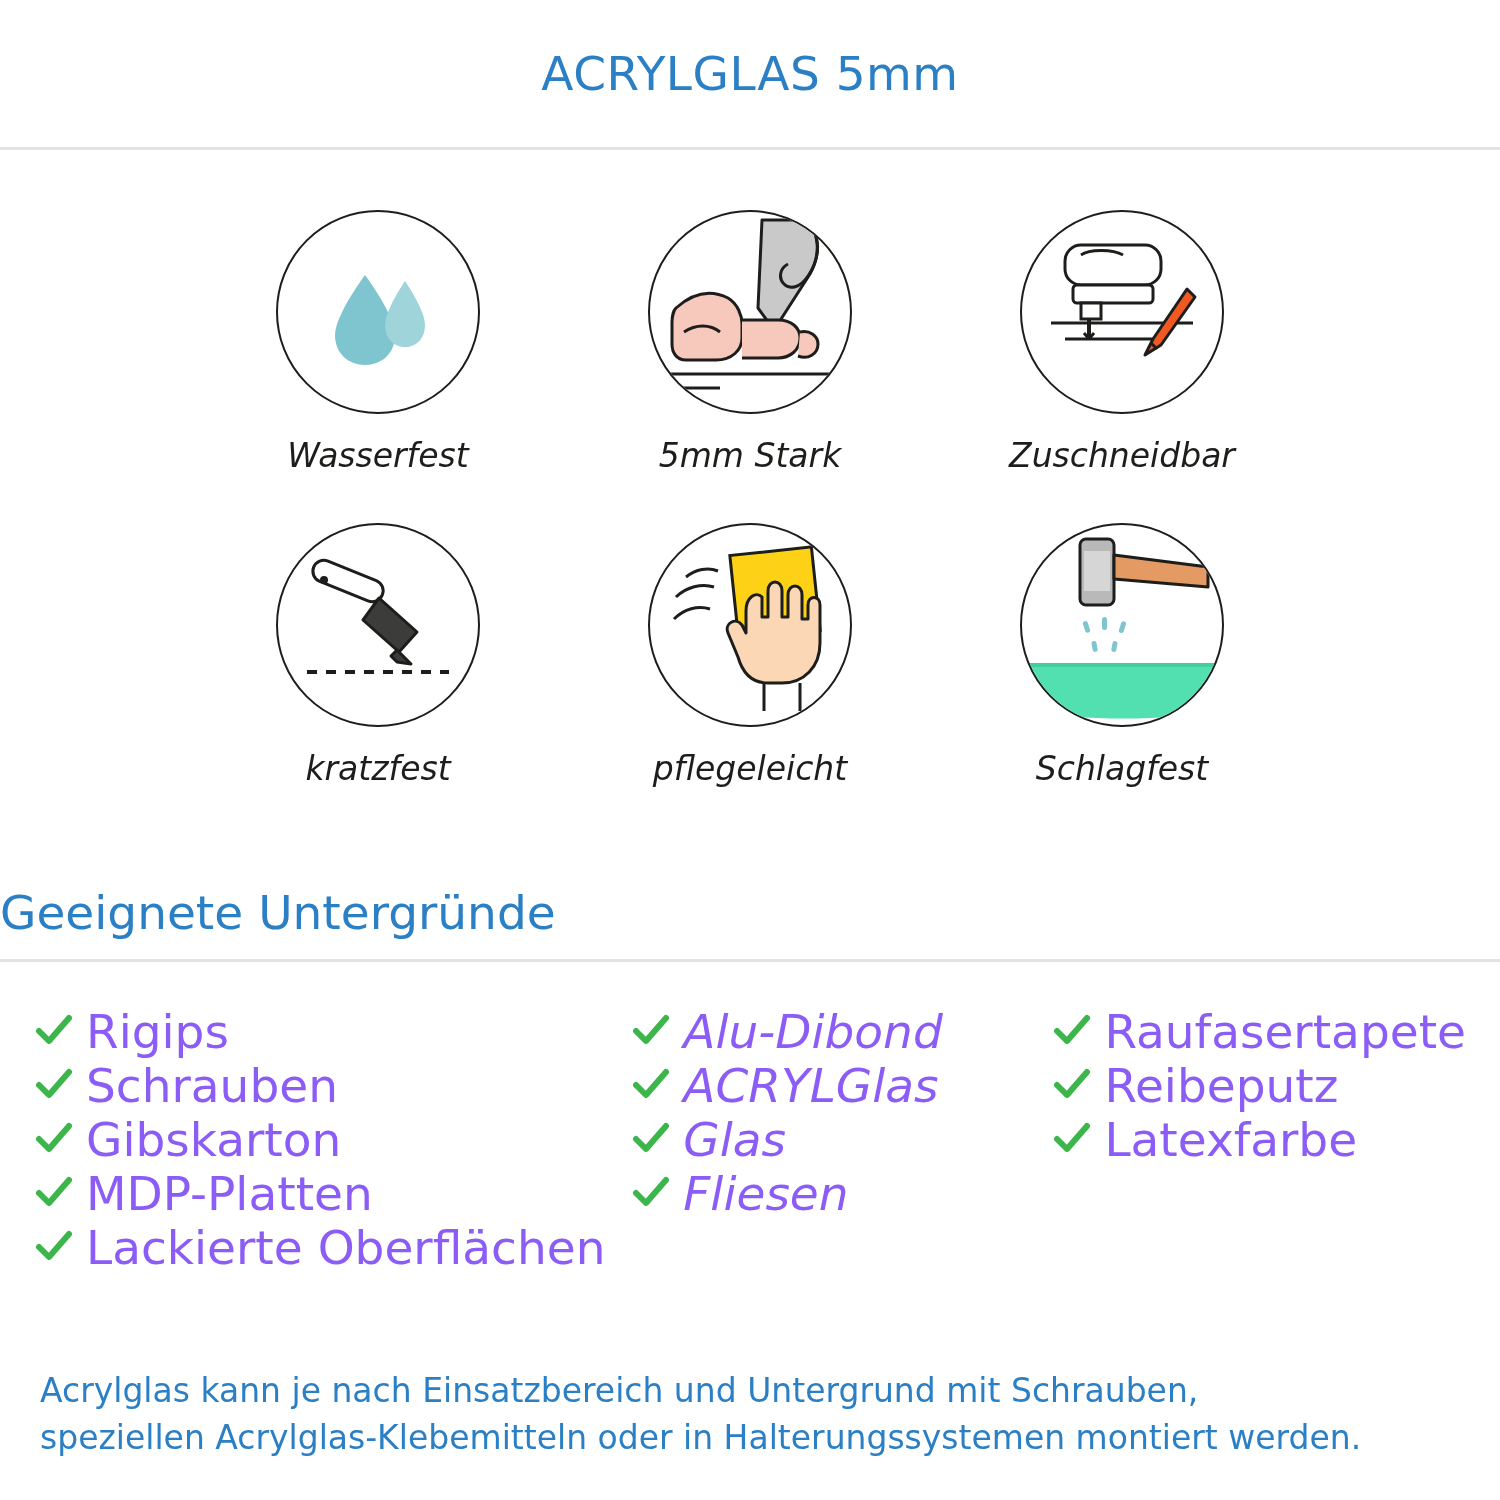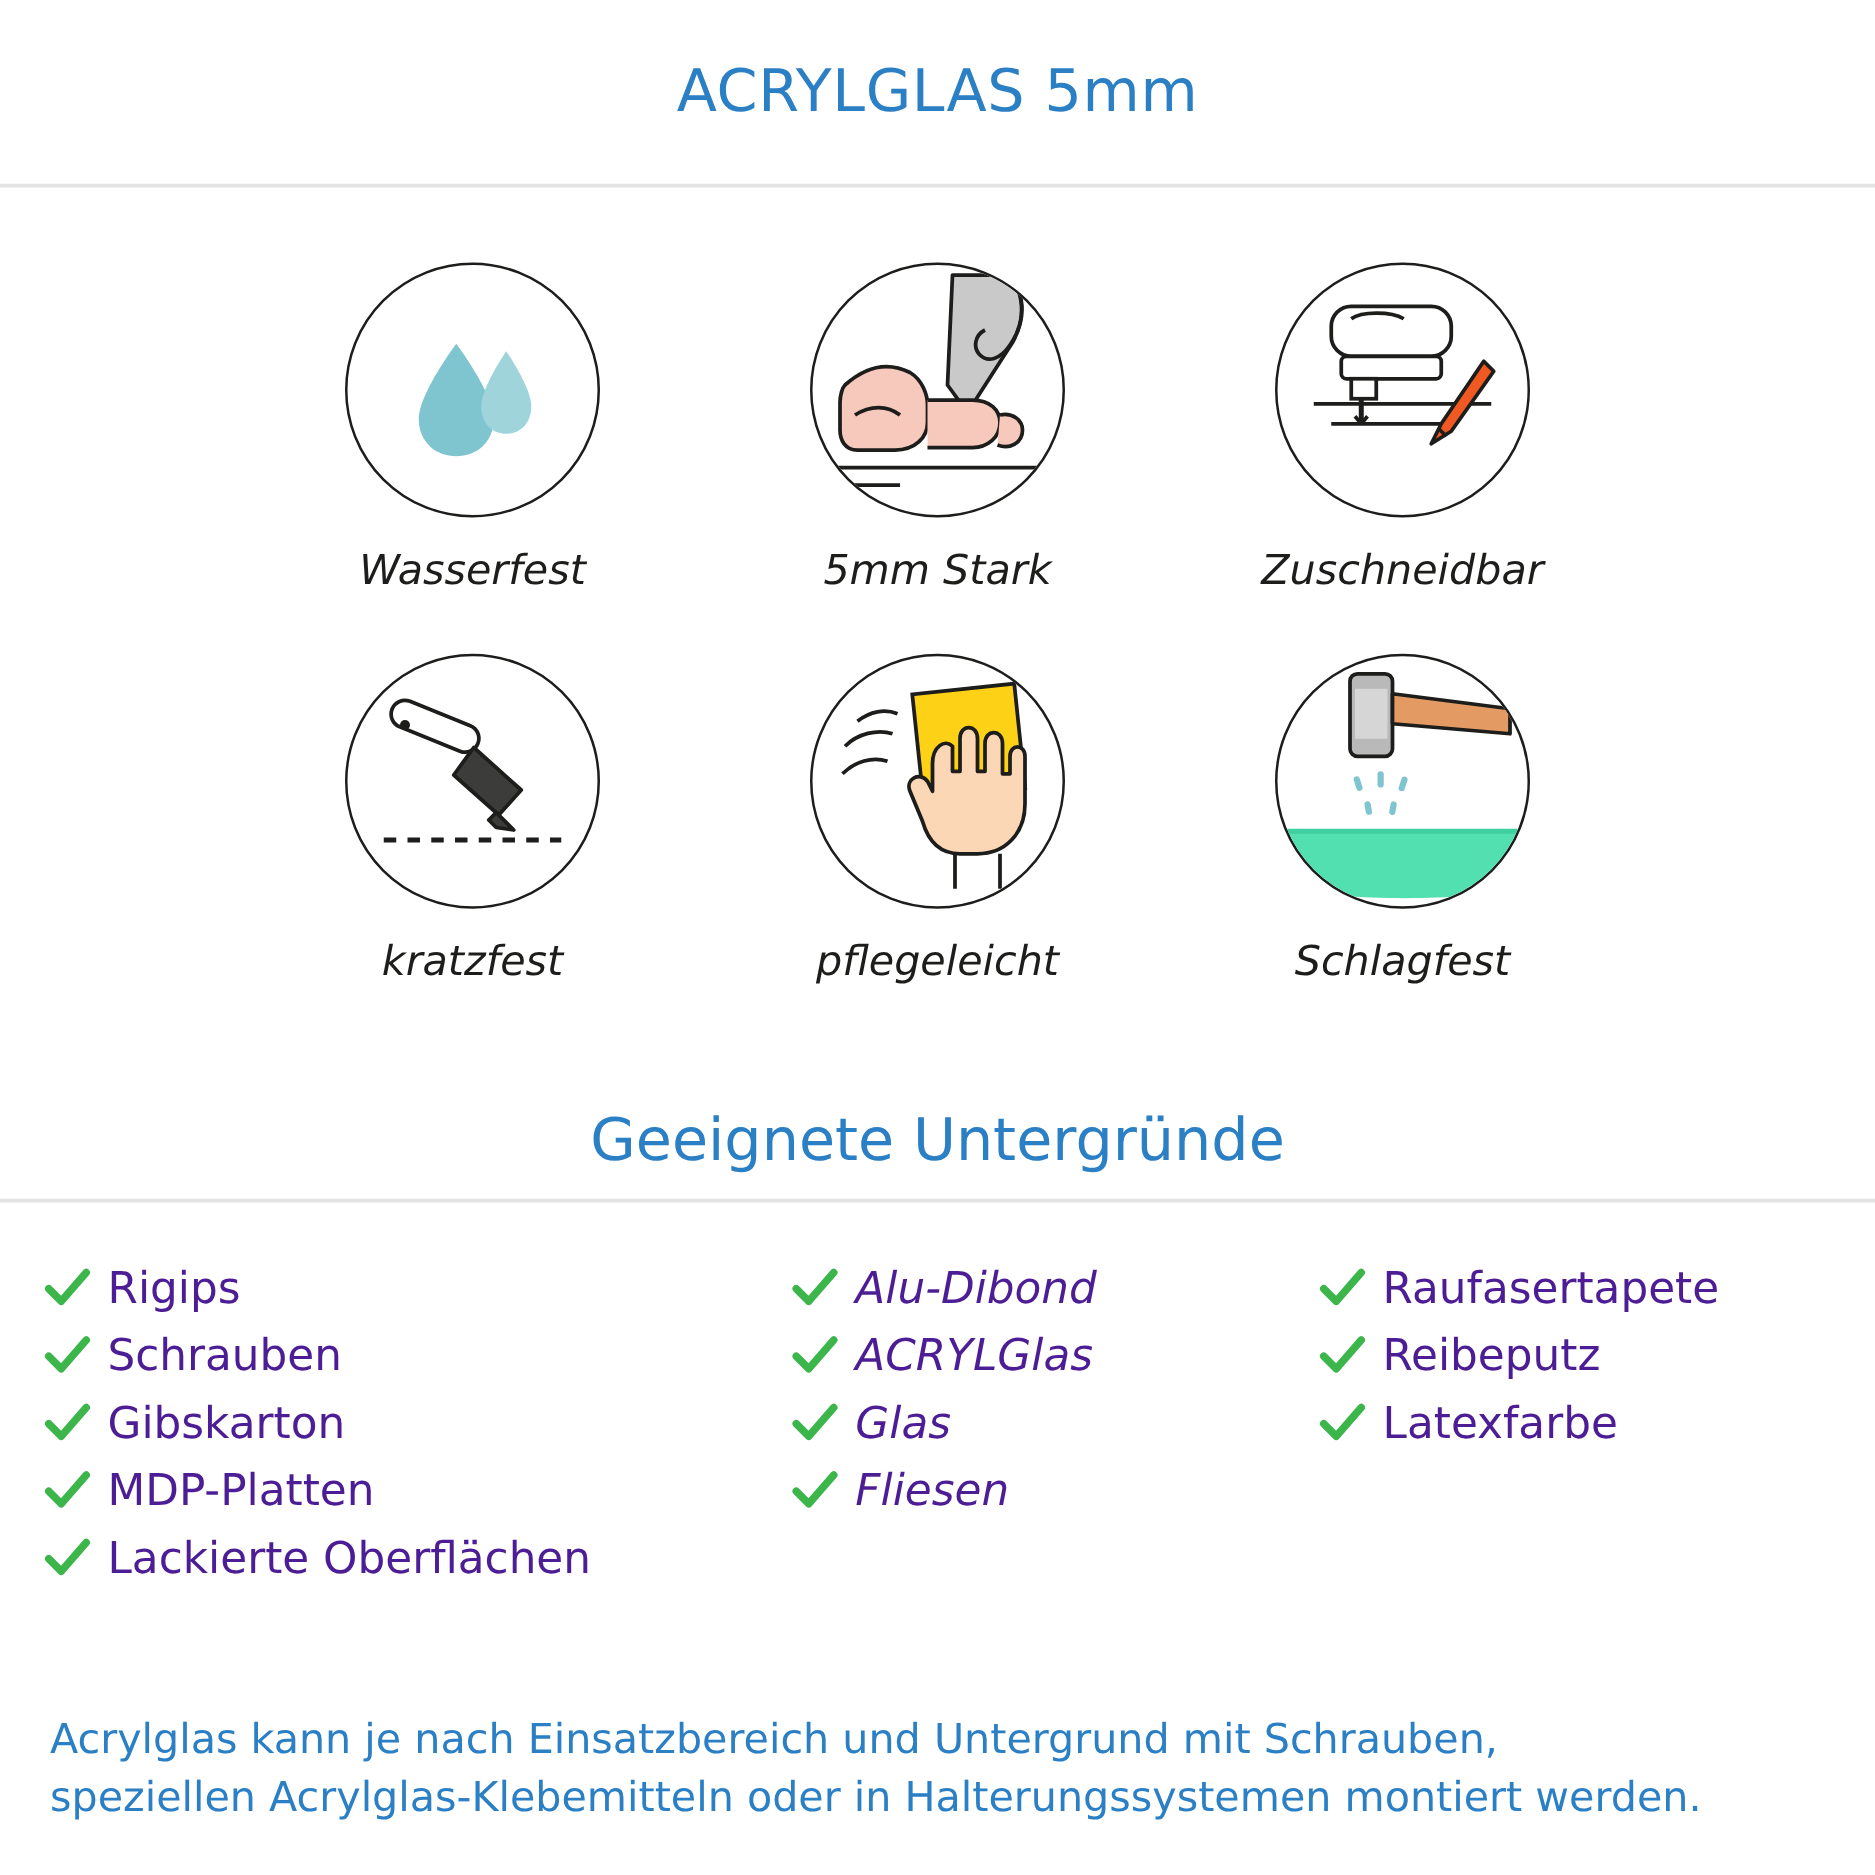--- a/index.html
+++ b/index.html
@@ -75,21 +75,20 @@
     text-align: center;
     white-space: nowrap;
   }
 
   
   .subheader {
     margin-top: 78px;
     height: 96px;
     display: flex;
     align-items: center;
-    justify-content: center;
     border-bottom: 3px solid #e3e3e3;
     box-sizing: border-box;
   }
   .subheader-title {
     font-size: 47px;
     color: #2b7fc4;
     font-weight: 400;
   }
 
   
@@ -111,22 +110,22 @@
   .check {
     width: 40px;
     height: 40px;
     flex: 0 0 40px;
     margin-right: 12px;
     display: flex;
     align-items: center;
     justify-content: center;
   }
   .sub-text {
-    font-size: 35px;
-    color: #4c1d95;
+    font-size: 47px;
+    color: #8b5cf6;
     white-space: nowrap;
   }
 
   
   .footer {
     position: absolute;
     left: 40px;
     right: 40px;
     bottom: 38px;
     color: #2b7fc4;

